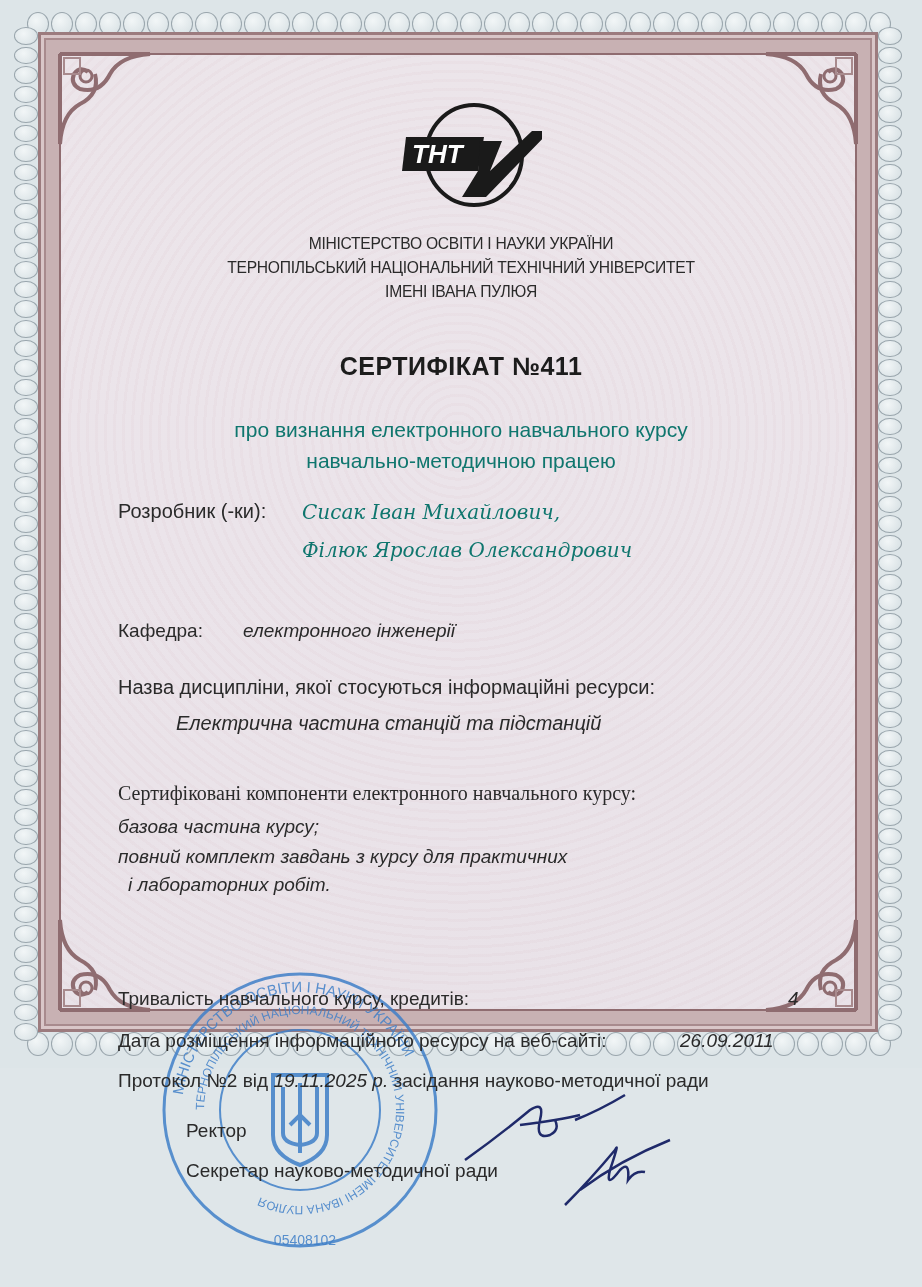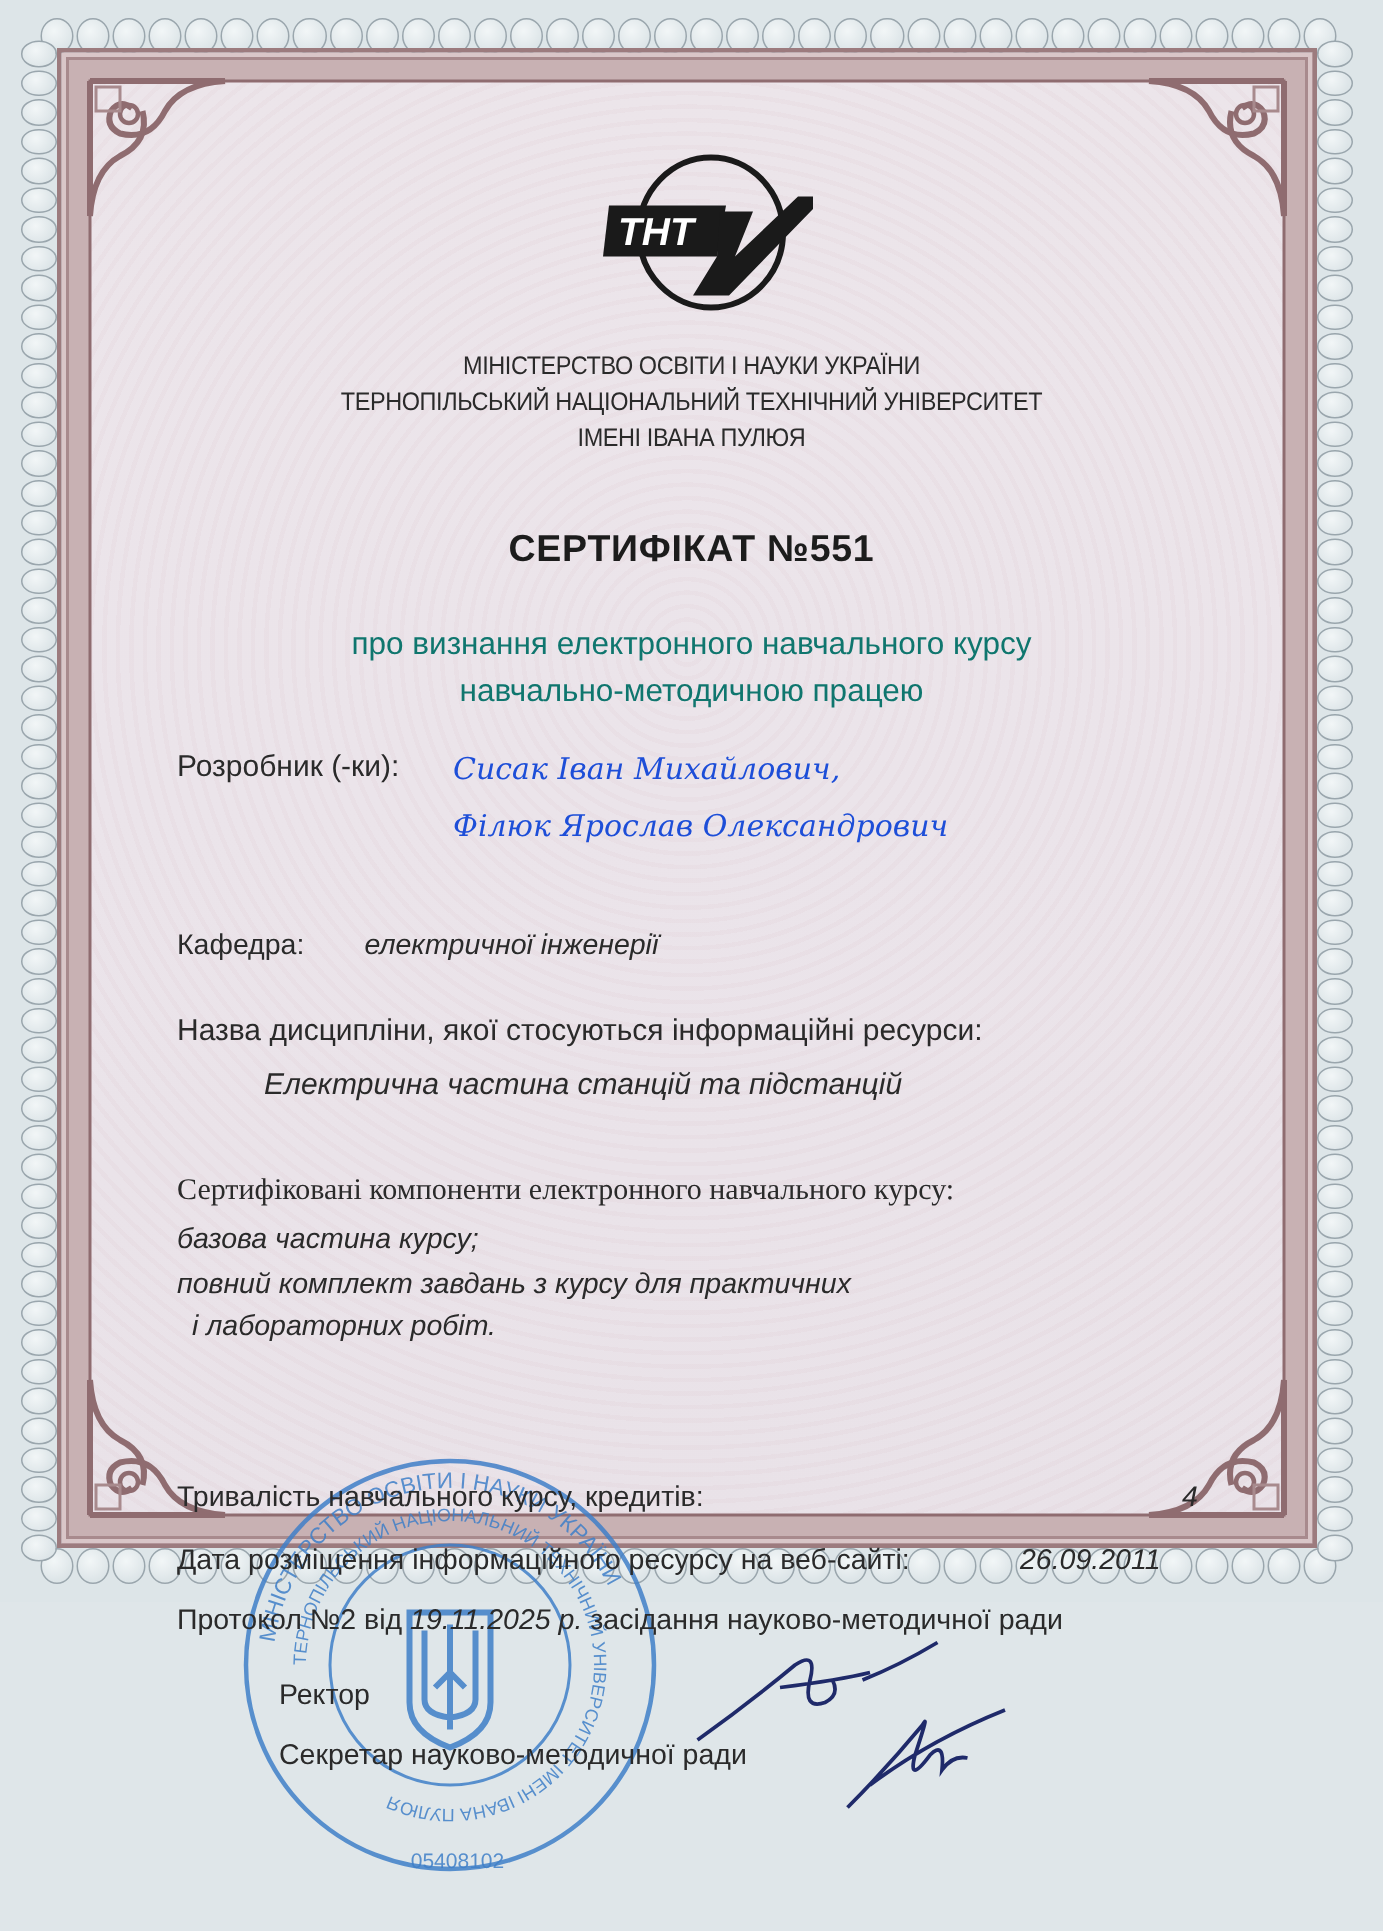--- a/index.html
+++ b/index.html
@@ -52,21 +52,21 @@
     font-size:25px; font-weight:bold; color:#1c1c1c; letter-spacing:0.5px;
   }
   .subtitle {
     position:absolute; left:0; width:922px; top:414px; text-align:center;
     font-size:21px; line-height:31px; color:#0f766e;
   }
   .label { position:absolute; font-size:19px; color:#2a2a2a; }
   .italic { font-style:italic; }
   .script {
     position:absolute; font-family:"DejaVu Serif", serif; font-style:italic;
-    font-size:20px; color:#1d4ed8;
+    font-size:20px; color:#0f766e;
   }
   .stamp { position:absolute; left:155px; top:965px; width:290px; height:290px; }
   .sig { position:absolute; }
 </style>
 </head>
 <body>
 
 <div class="page">
 
   <div class="bead-row top">
@@ -288,33 +288,33 @@
     <text x="10" y="70" font-family="Liberation Sans, sans-serif" font-size="26" font-weight="bold" font-style="italic" fill="#ffffff">ТНТ</text>
     <polygon points="78,48 100,48 88,78 130,38 148,38 84,104 60,104 76,78" fill="#1a1a1a"></polygon>
   </svg>
 
   <div class="header">
     <div>МІНІСТЕРСТВО ОСВІТИ І НАУКИ УКРАЇНИ</div>
     <div>ТЕРНОПІЛЬСЬКИЙ НАЦІОНАЛЬНИЙ ТЕХНІЧНИЙ УНІВЕРСИТЕТ</div>
     <div>ІМЕНІ ІВАНА ПУЛЮЯ</div>
   </div>
 
-  <div class="cert-title">СЕРТИФІКАТ №551</div>
+  <div class="cert-title">СЕРТИФІКАТ №411</div>
 
   <div class="subtitle">
     <div>про визнання електронного навчального курсу</div>
     <div>навчально-методичною працею</div>
   </div>
 
   <div class="label" style="left:118px; top:500px; font-size:20px;text-align:right;">Розробник (-ки):</div>
   <div class="script" style="left:302px; top:500px;">Сисак Іван Михайлович,</div>
   <div class="script" style="left:302px; top:538px;">Філюк Ярослав Олександрович</div>
 
   <div class="label" style="left:118px; top:620px;">Кафедра:</div>
-  <div class="label italic" style="left:243px; top:620px;">електричної інженерії</div>
+  <div class="label italic" style="left:243px; top:620px;">електронного інженерії</div>
 
   <div class="label" style="left:118px; top:676px; font-size:20px;">Назва дисципліни, якої стосуються інформаційні ресурси:</div>
   <div class="label italic" style="left:176px; top:712px; font-size:20px;">Електрична частина станцій та підстанцій</div>
 
   <div class="label" style="left:118px; top:782px; font-size:20px;font-family:Liberation Serif, serif;">Сертифіковані компоненти електронного навчального курсу:</div>
   <div class="label italic" style="left:118px; top:816px;">базова частина курсу;</div>
   <div class="label italic" style="left:118px; top:846px;">повний комплект завдань з курсу для практичних</div>
   <div class="label italic" style="left:128px; top:874px;">і лабораторних робіт.</div>
 
   <svg class="stamp" viewBox="0 0 290 290">

